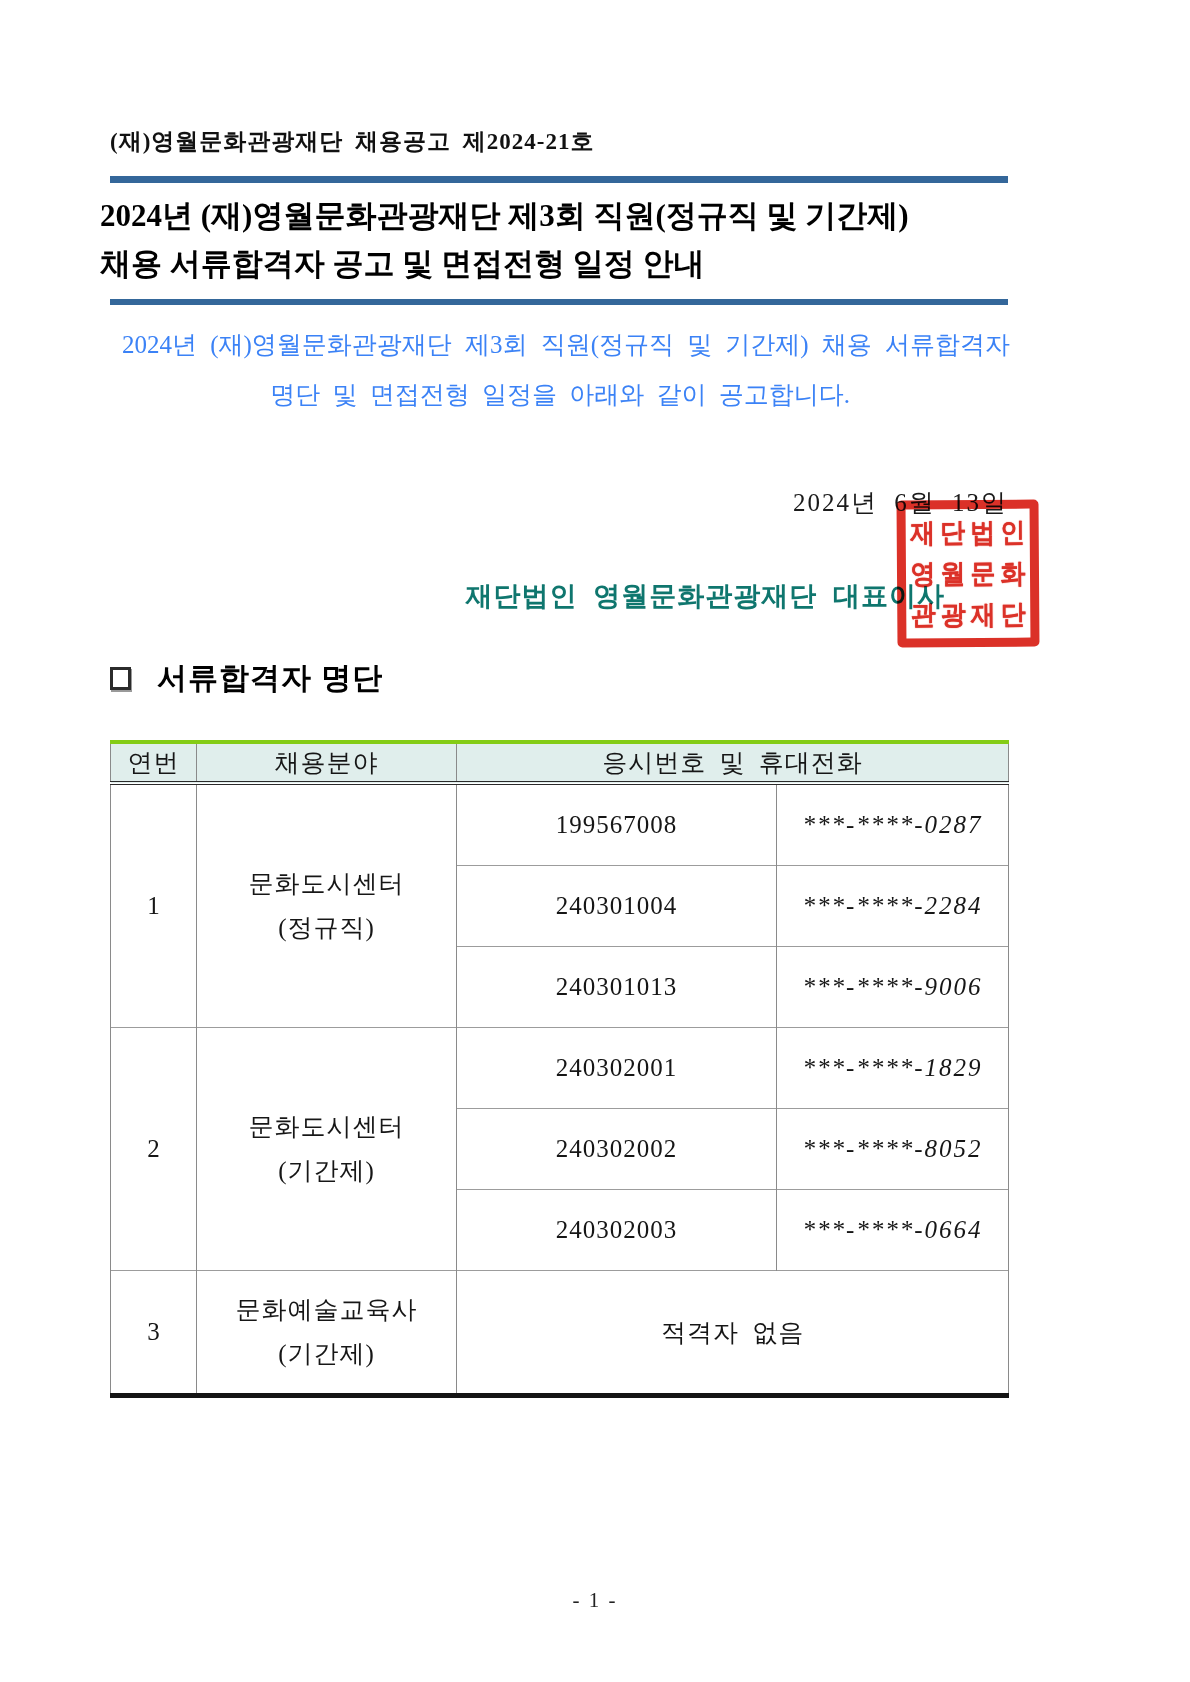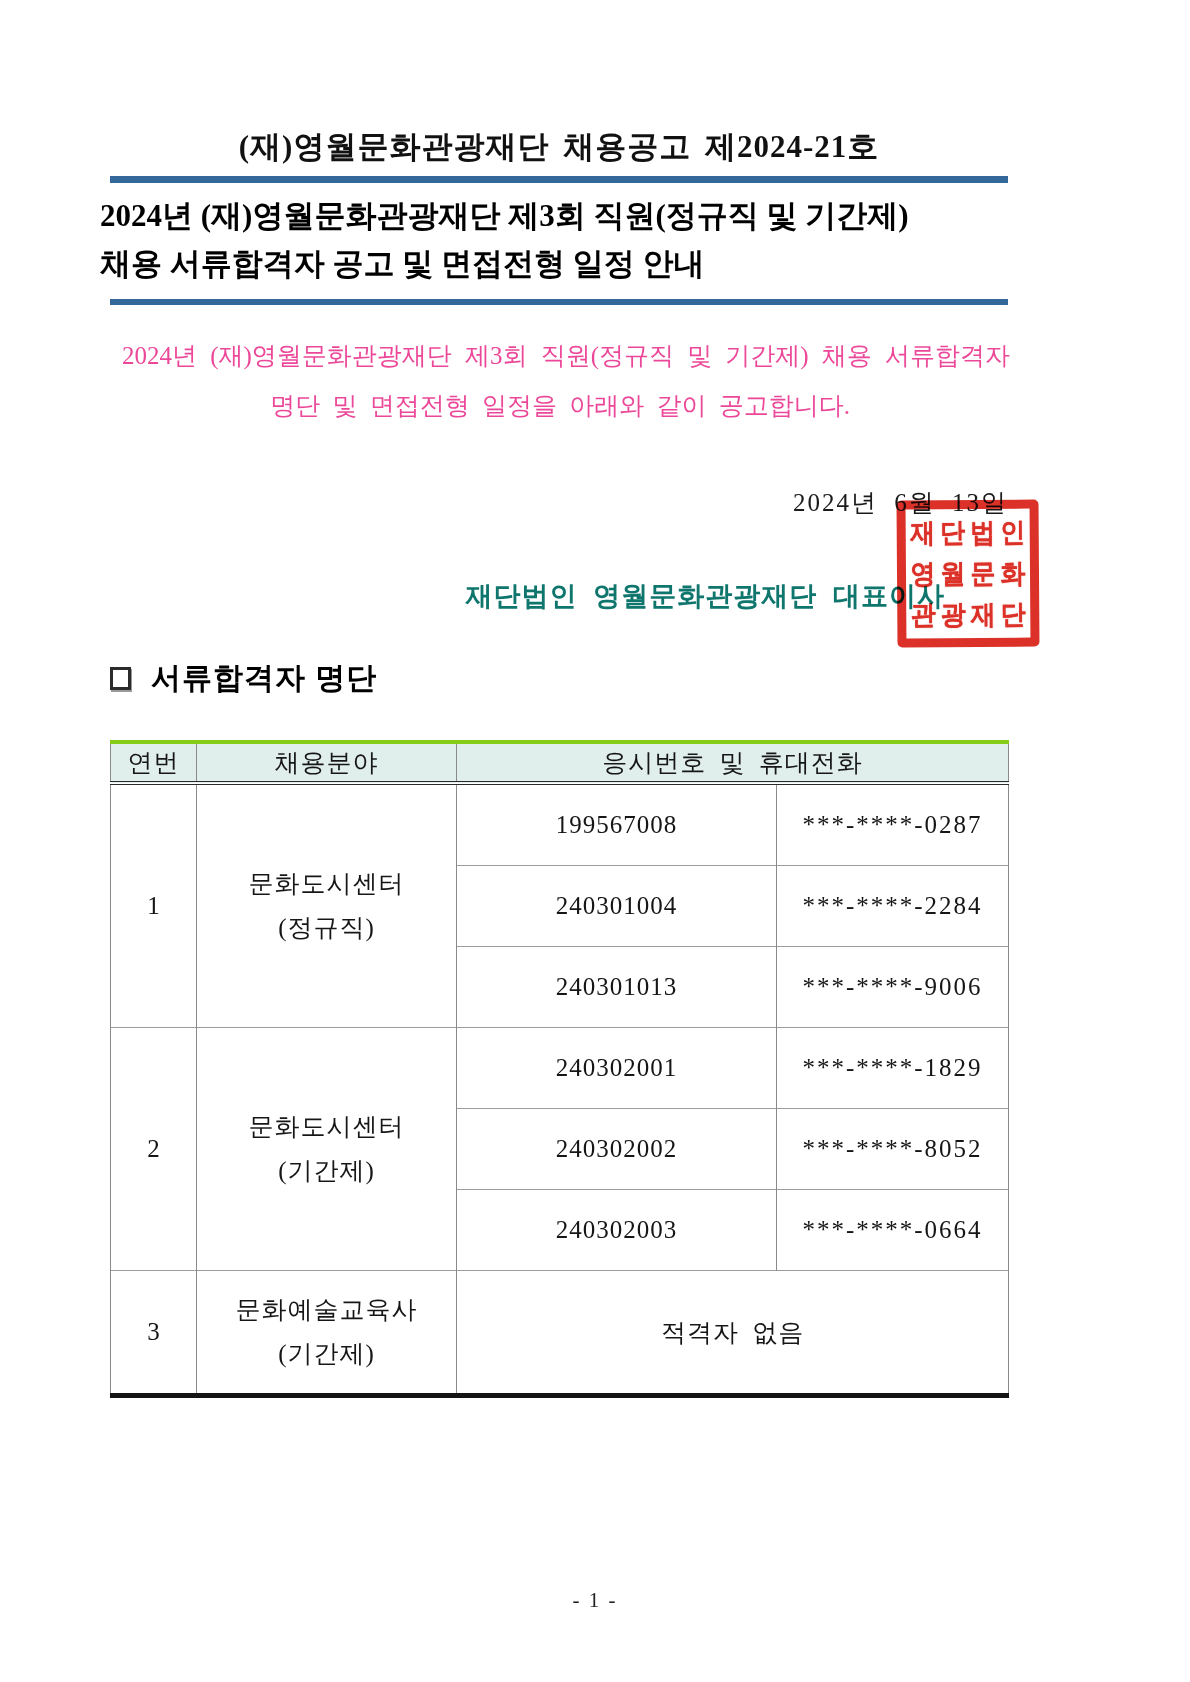--- a/index.html
+++ b/index.html
@@ -8,37 +8,37 @@
     width:1190px;height:1682px;
     margin:0 auto;
     background:#ffffff;
     font-family:"Liberation Serif","DejaVu Serif",serif;
     color:#1a1a1a;
     overflow:hidden;
   }
   
   .notice{
     position:absolute;left:110px;top:126px;width:898px;
-    font-size:31px;letter-spacing:1px;word-spacing:5px;
-    font-weight:600;color:#111;text-align:center;
+    font-size:23px;letter-spacing:1px;word-spacing:5px;
+    font-weight:600;color:#111;
   }
   
   .rule{position:absolute;left:110px;width:898px;background:#34679a;}
   .rule-1{top:176px;height:7px;}
   .rule-2{top:299px;height:6px;}
   
   .title{
     position:absolute;left:100px;top:192px;width:918px;
     font-weight:700;color:#000;
     font-size:31px;line-height:48px;letter-spacing:0px;
   }
   
   .para{
-    position:absolute;left:110px;top:331px;width:900px;
-    font-size:25px;line-height:50px;color:#ec4899;word-spacing:6px;
+    position:absolute;left:110px;top:320px;width:900px;
+    font-size:25px;line-height:50px;color:#3b82f6;word-spacing:6px;
   }
   .para .l1{text-align:justify;text-align-last:justify;text-indent:12px;}
   .para .l2{text-align:center;}
   
   .date-line{
     position:absolute;left:110px;top:486px;width:898px;
     text-align:right;font-size:25px;letter-spacing:2px;word-spacing:8px;
   }
   .signer-line{
     position:absolute;left:110px;top:578px;width:835px;
@@ -57,21 +57,21 @@
   .stamp span{
     display:flex;align-items:center;justify-content:center;
     color:#d9261c;font-weight:700;font-size:25px;
     transform:scaleY(1.08);
     text-shadow:0 0 1px #e0392d;
     font-family:"Liberation Serif","DejaVu Serif",serif;
   }
   
   .section-head{
     position:absolute;left:110px;top:658px;width:898px;height:40px;
-    display:flex;align-items:center;gap:20px;
+    display:flex;align-items:center;gap:26px;
     font-family:"Liberation Sans","DejaVu Sans",sans-serif;
     font-weight:700;font-size:30px;letter-spacing:1px;color:#000;
   }
   .square-bullet{
     width:21px;height:23px;box-sizing:border-box;
     border:3px solid #2b2b2b;background:#fff;
     box-shadow:1px 2px 0 #9a9a9a;flex:0 0 auto;
   }
   
   .pass-table{
@@ -89,21 +89,21 @@
     border-bottom:4px double #2a2a2a;word-spacing:6px;letter-spacing:1px;
   }
   .pass-table td{font-size:25px;}
   .row-entry td{height:80px;}
   .row-note td{height:122px;}
   .sub td{border-top:1px solid #9c9c9c;}
   .gstart td{border-top:1px solid #9c9c9c;}
   .cell-no{font-size:25px;color:#333;}
   .cell-field div{line-height:44px;letter-spacing:1px;}
   .cell-num{font-size:27px;letter-spacing:1px;}
-  .cell-phone{font-size:26px;letter-spacing:2px;}
+  .cell-phone{font-size:26px;letter-spacing:2px;font-style:italic;}
   .cell-note{letter-spacing:1px;word-spacing:6px;}
   
   .footer{
     position:absolute;left:0;top:1588px;width:1190px;
     text-align:center;font-size:21px;color:#222;letter-spacing:2px;
   }
 </style>
 </head>
 <body>
 

